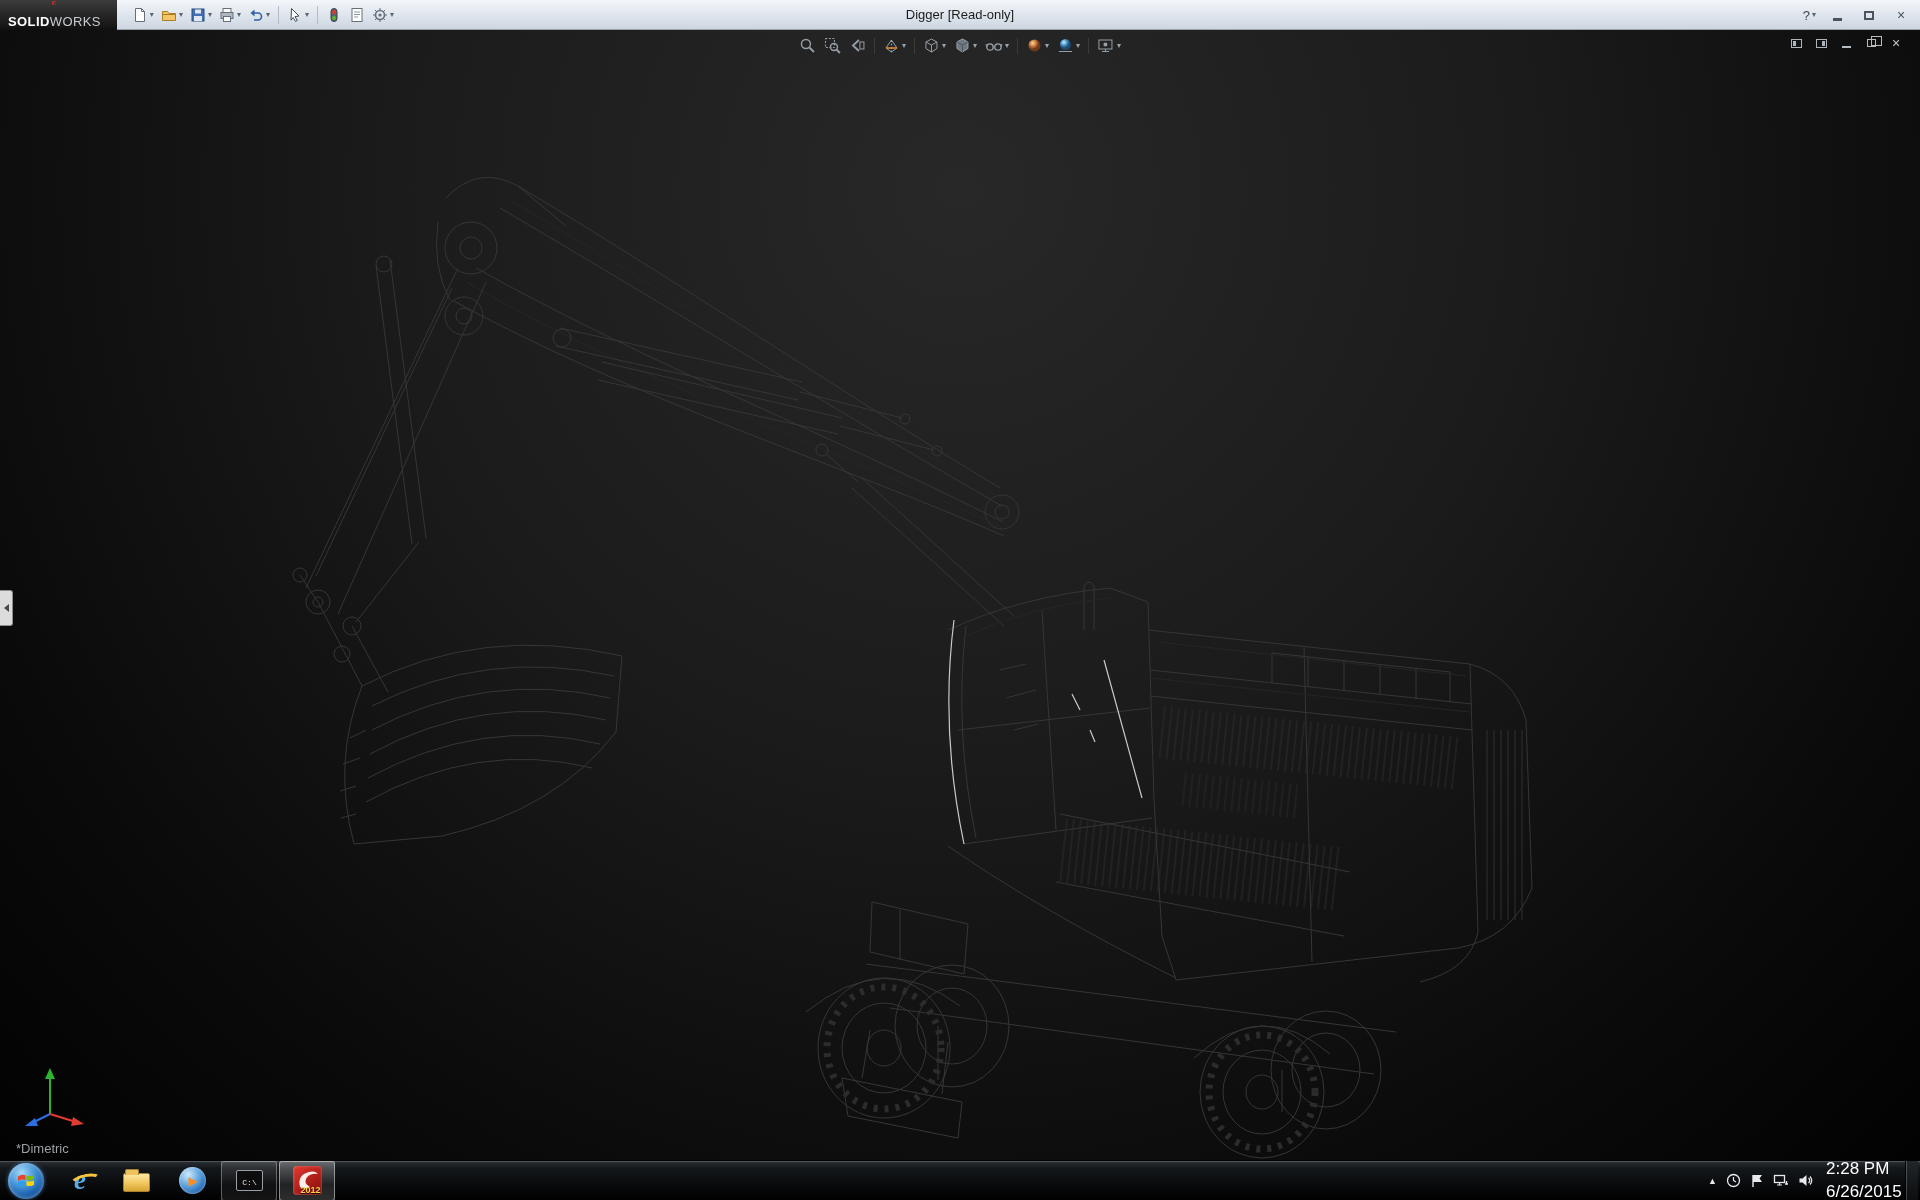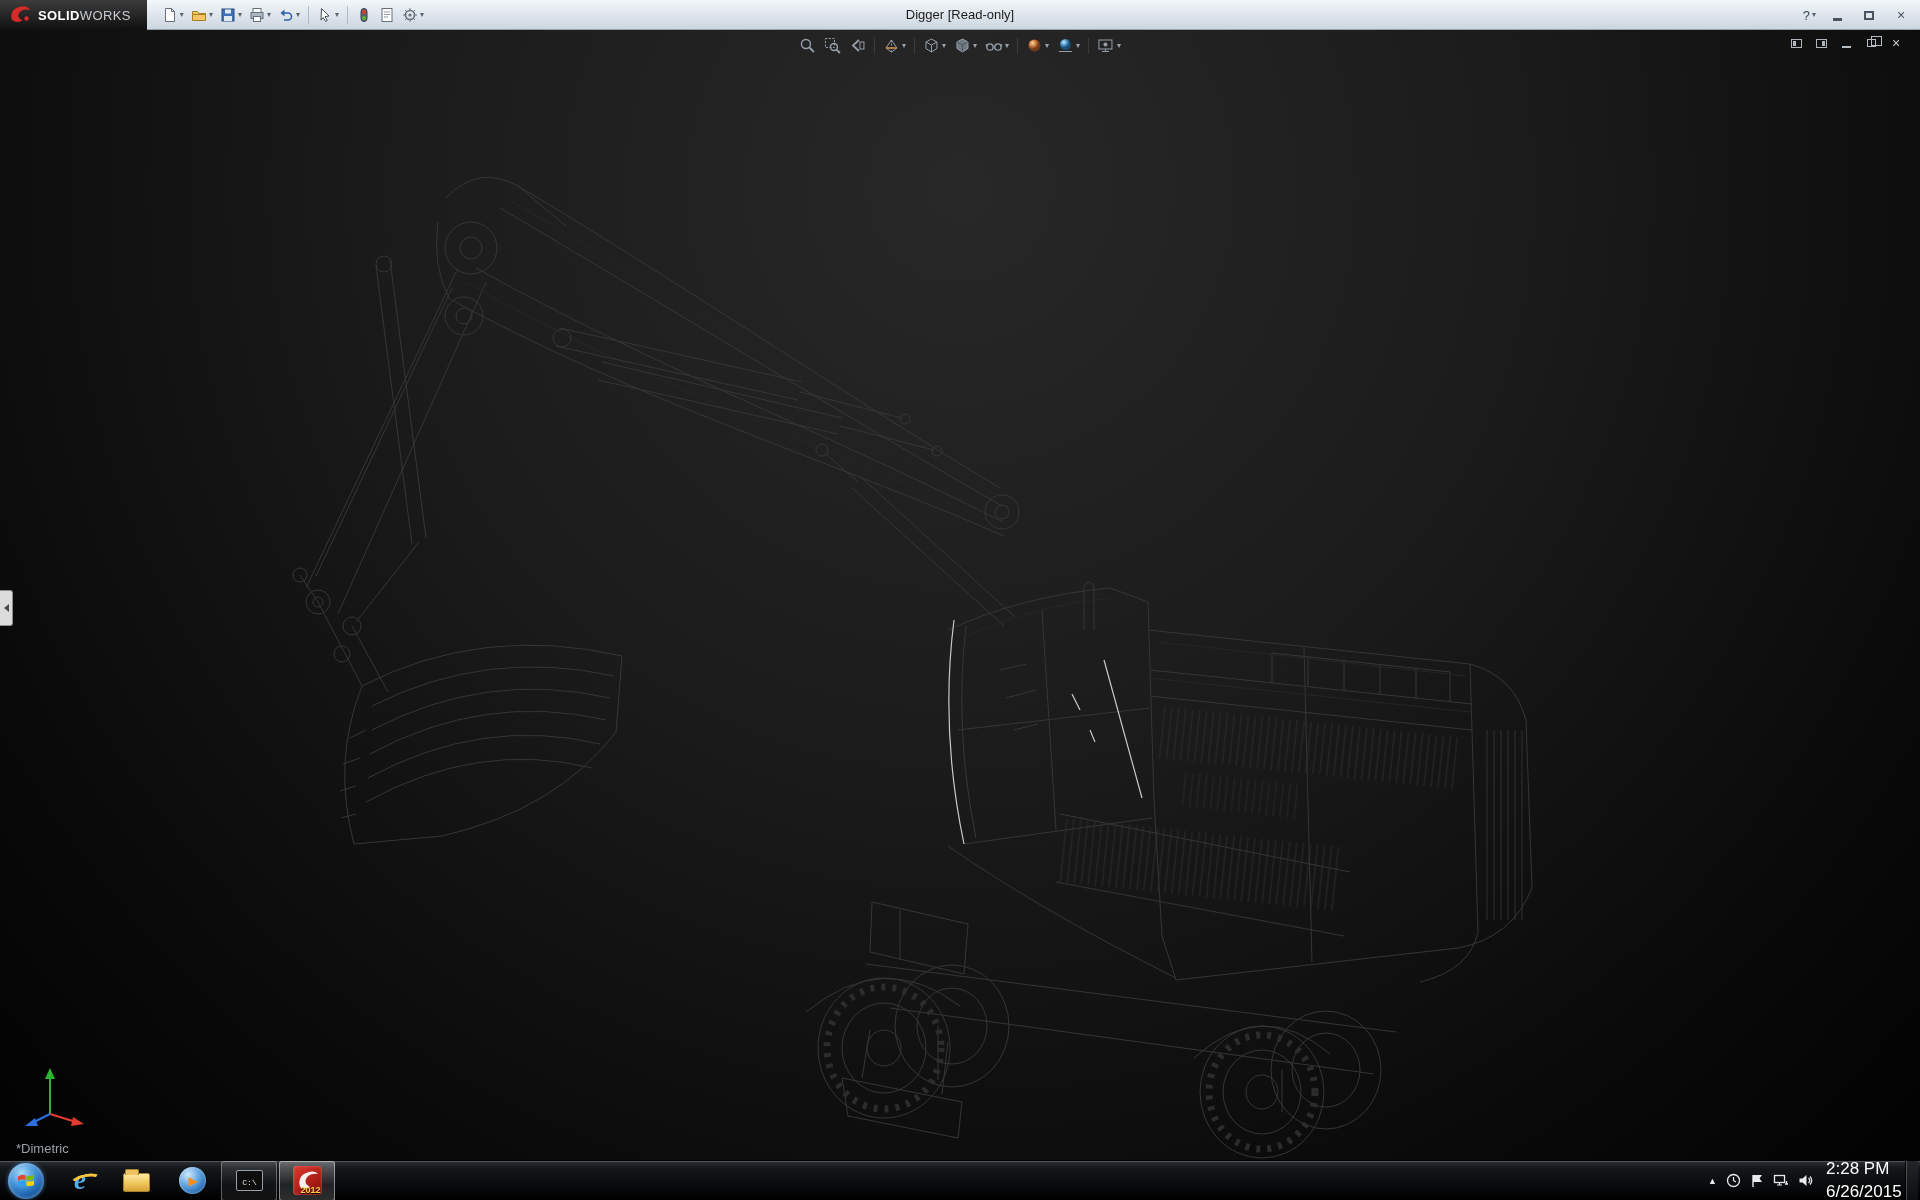--- a/index.html
+++ b/index.html
@@ -5,21 +5,21 @@
   *{margin:0;padding:0;box-sizing:border-box}
   html,body{width:1920px;height:1200px;overflow:hidden;background:#000;
     font-family:"Liberation Sans",sans-serif;-webkit-font-smoothing:antialiased}
   .screen{position:relative;width:1920px;height:1200px;background:#000}
 
   
   .titlebar{position:absolute;top:0;left:0;right:0;height:30px;z-index:40;
     background:linear-gradient(#f4f7fa,#dde4ec 55%,#cdd6e0);
     border-bottom:1px solid #97a1ac;display:flex;align-items:center}
   .logo{display:flex;align-items:center;gap:6px;height:30px;padding:0 16px 0 8px;
-    background:linear-gradient(#3c3c3c,#101010);}
+    background:linear-gradient(#3c3c3c,#101010);flex-direction:column;}
   .logo-bold{font-weight:bold;font-size:13px;color:#fff;letter-spacing:.4px}
   .logo-light{font-weight:normal;font-size:13px;color:#c7ccd2;letter-spacing:.4px}
   .main-toolbar{display:flex;align-items:center;gap:1px;margin-left:12px}
   .tb-btn{display:inline-flex;align-items:center;gap:2px;padding:3px 3px;border:none;
     background:transparent;border-radius:2px;cursor:default}
   .tb-sep{width:1px;height:18px;background:#b3bcc6;margin:0 4px}
   .caret{font-size:8px;color:#5a6470;line-height:1}
   .caret-dark{font-size:8px;color:#9aa2ac;line-height:1}
   .doc-title{position:absolute;left:50%;transform:translateX(-50%);top:0;height:42px;
     line-height:30px;font-size:13px;color:#1c1c1c;white-space:nowrap}

